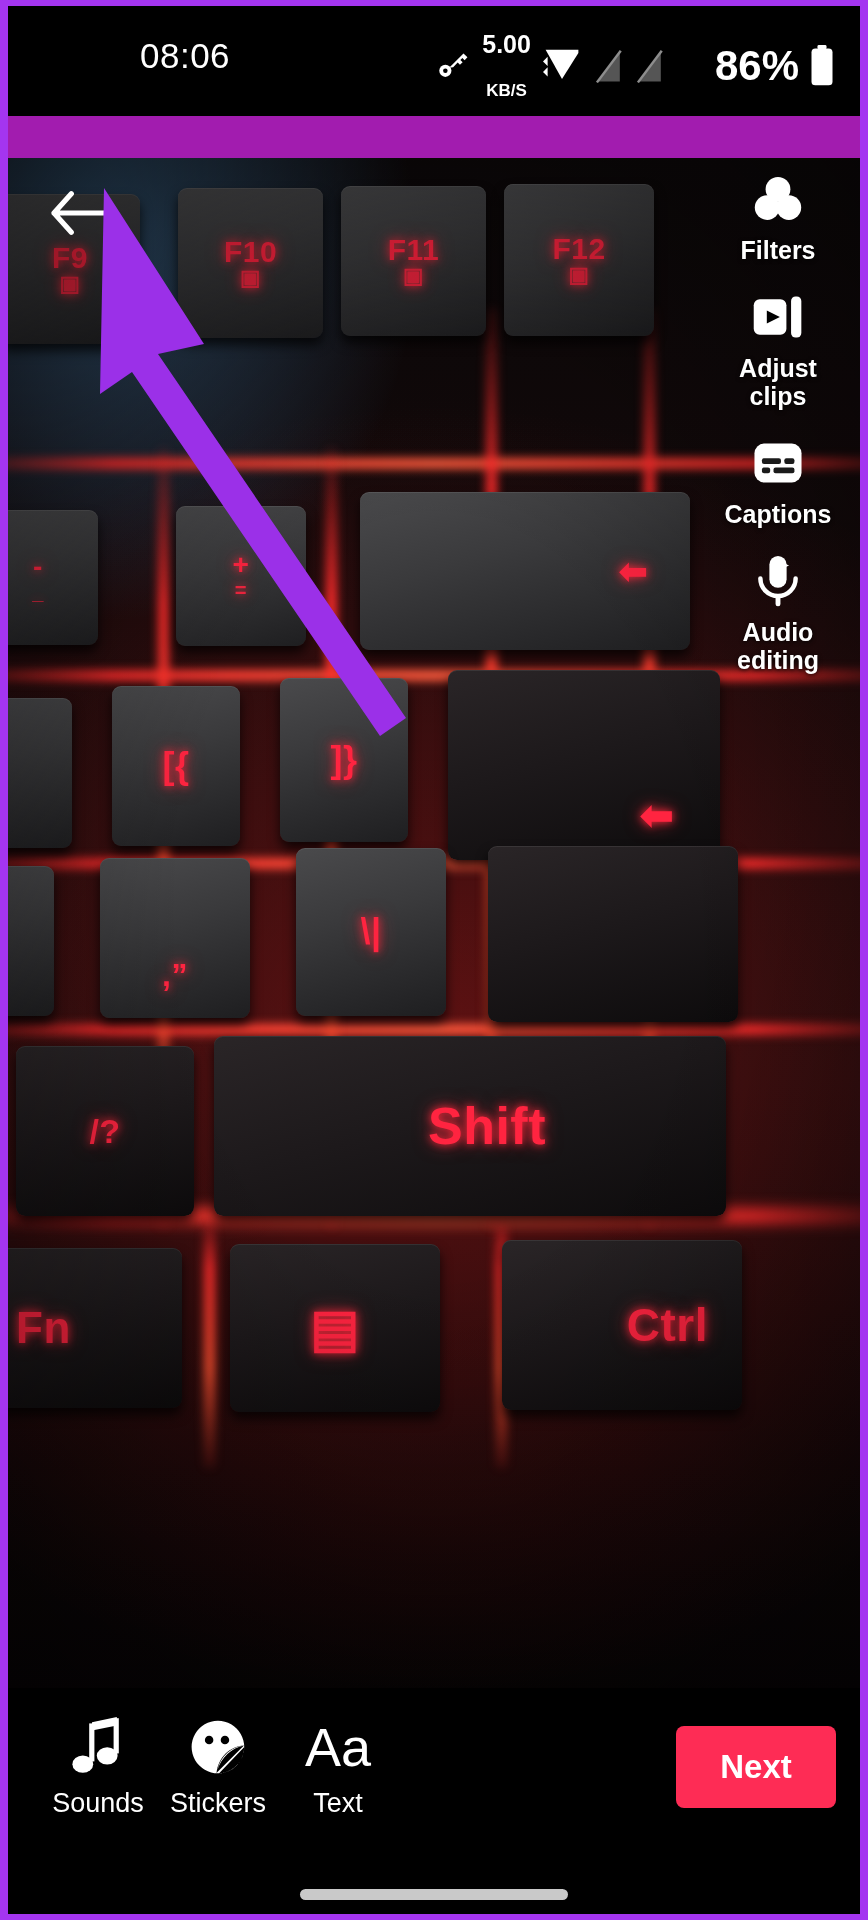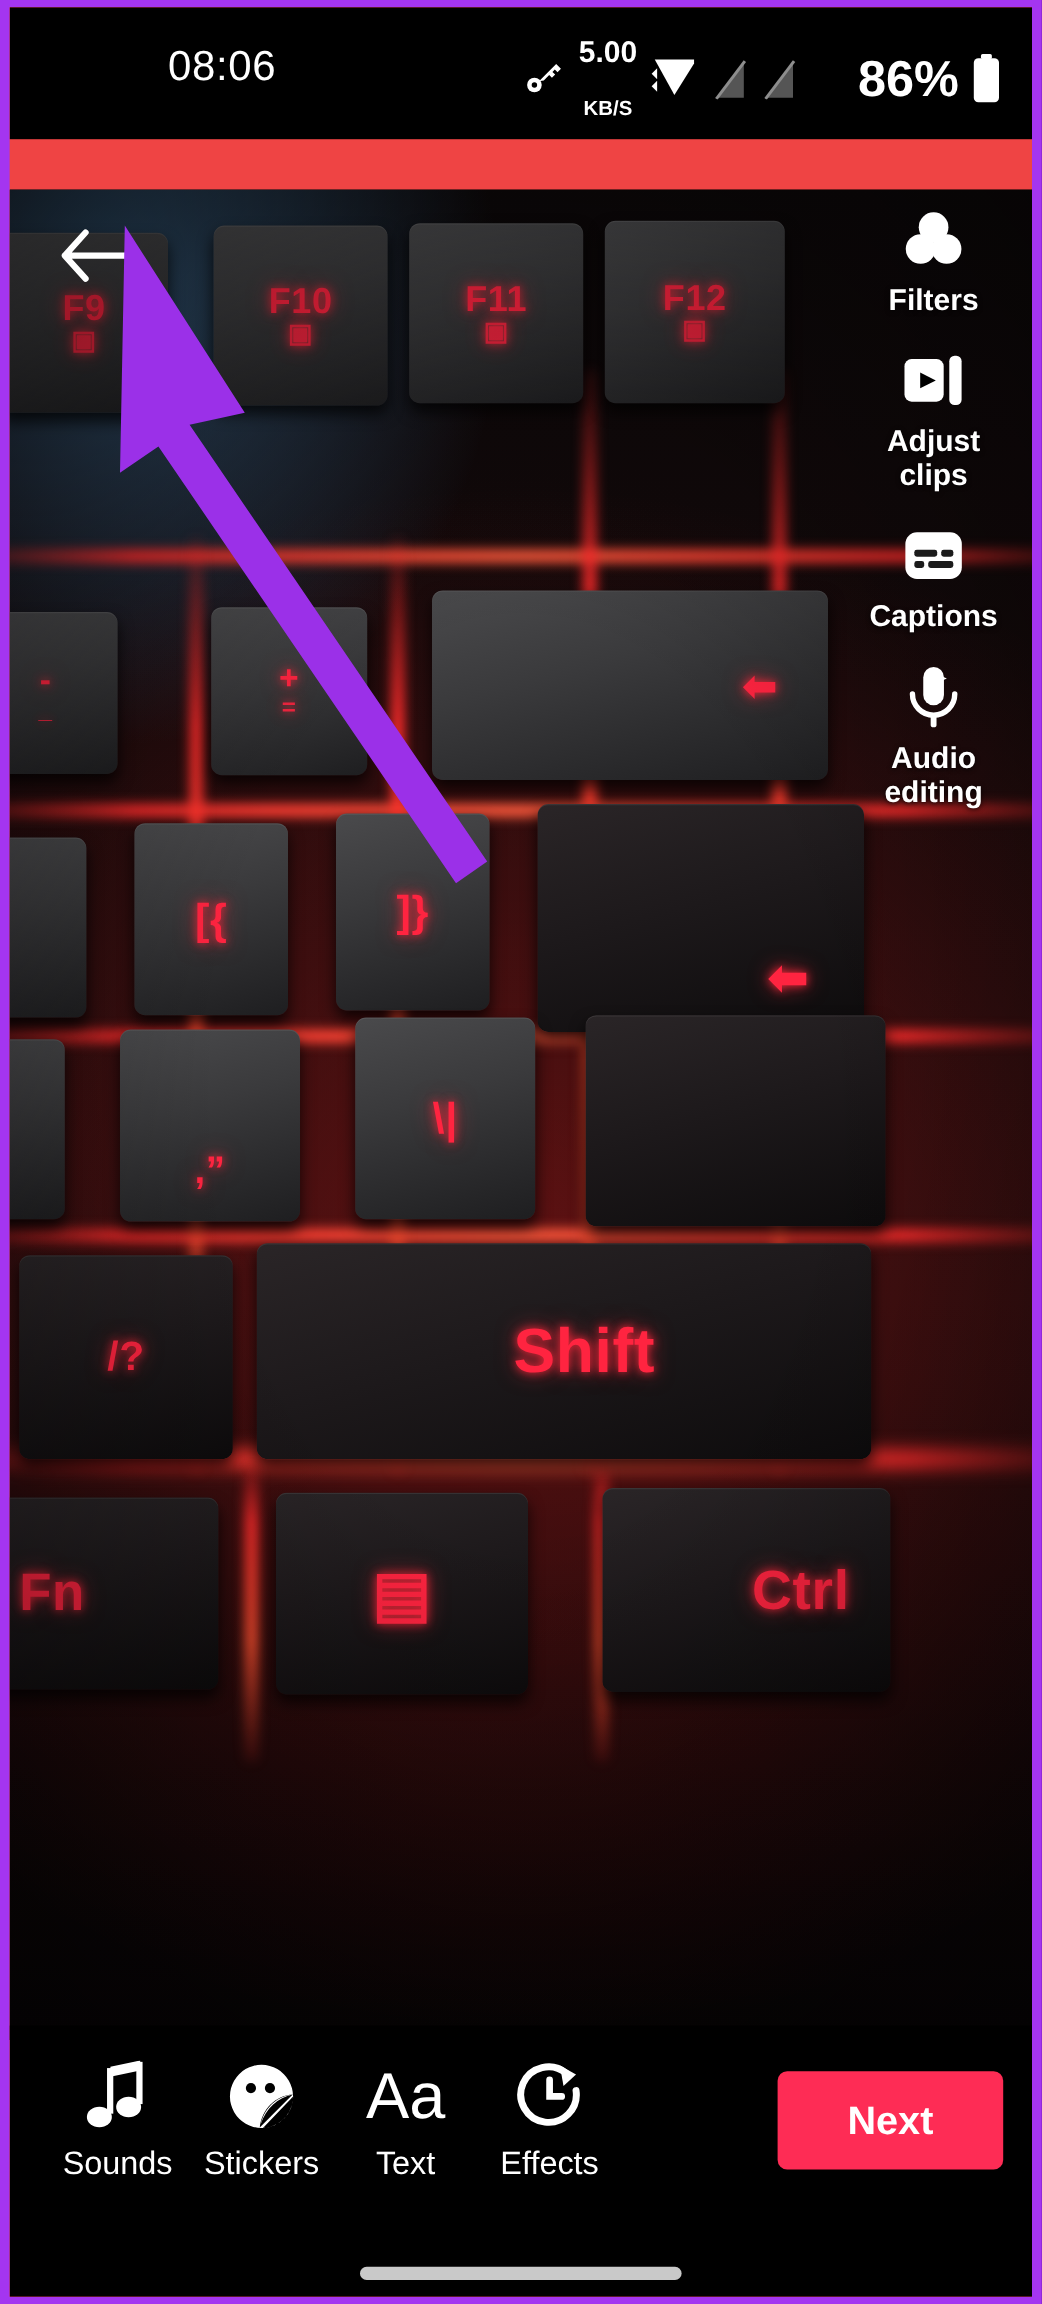--- a/index.html
+++ b/index.html
@@ -12,21 +12,21 @@
 
   
   #frame {
     position:absolute; inset:0;
     background:#A435F0;
     padding:6px 8px 6px 8px;
   }
   #phone {
     position:relative;
     width:100%; height:100%;
-    background:#ef4444;
+    background:#a21caf;
     overflow:hidden;
   }
 
   
   #statusbar {
     position:absolute; top:0; left:0; right:0; height:110px;
     background:#000; z-index:40;
   }
   #clock {
     position:absolute; left:132px; top:30px;
@@ -111,21 +111,21 @@
   }
   #tools {
     position:absolute; left:0; top:28px; display:flex; align-items:flex-start;
     padding-left:30px; gap:0;
   }
   .tool { width:120px; display:flex; flex-direction:column; align-items:center; }
   .tool-icon { height:62px; display:flex; align-items:center; justify-content:center; }
   .tool-label { margin-top:10px; color:#fff; font-size:27px; font-weight:400; }
   #nextbtn {
     position:absolute; right:24px; top:38px;
-    width:188px; height:82px; border-radius:8px;
+    width:160px; height:82px; border-radius:8px;
     background:#FE2C55; border:none;
     color:#fff; font-size:33px; font-weight:700;
     font-family:"Liberation Sans", sans-serif;
     display:flex; align-items:center; justify-content:center;
     cursor:pointer;
   }
   #homeindicator {
     position:absolute; left:50%; transform:translateX(-50%); bottom:14px;
     width:268px; height:11px; border-radius:6px; background:#c9c9c9;
   }
@@ -363,30 +363,20 @@
         <span class="tool-label">Stickers</span>
       </div>
 
       <div class="tool">
         <span class="tool-icon">
           <span style="color:#fff;font-size:54px;font-weight:400;line-height:1;">Aa</span>
         </span>
         <span class="tool-label">Text</span>
       </div>
 
-      <div class="tool">
-        <span class="tool-icon">
-          <svg width="56" height="58" viewBox="0 0 30 30">
-            <path d="M22.4 4.6 A12.4 12.4 0 1 0 26.8 12.4" stroke="#ffffff" stroke-width="3.1" fill="none" stroke-linecap="round"></path>
-            <path d="M19.6 1.2 L26.8 5.2 L21.2 10.4 Z" fill="#ffffff"></path>
-            <path d="M15 7.6 L15 15 L20.4 15" stroke="#ffffff" stroke-width="3" fill="none" stroke-linecap="round"></path>
-          </svg>
-        </span>
-        <span class="tool-label">Effects</span>
-      </div>
     </div>
 
     <button id="nextbtn">Next</button>
 
     <div id="homeindicator"></div>
   </div>
 
 </div>
 </div>
 

